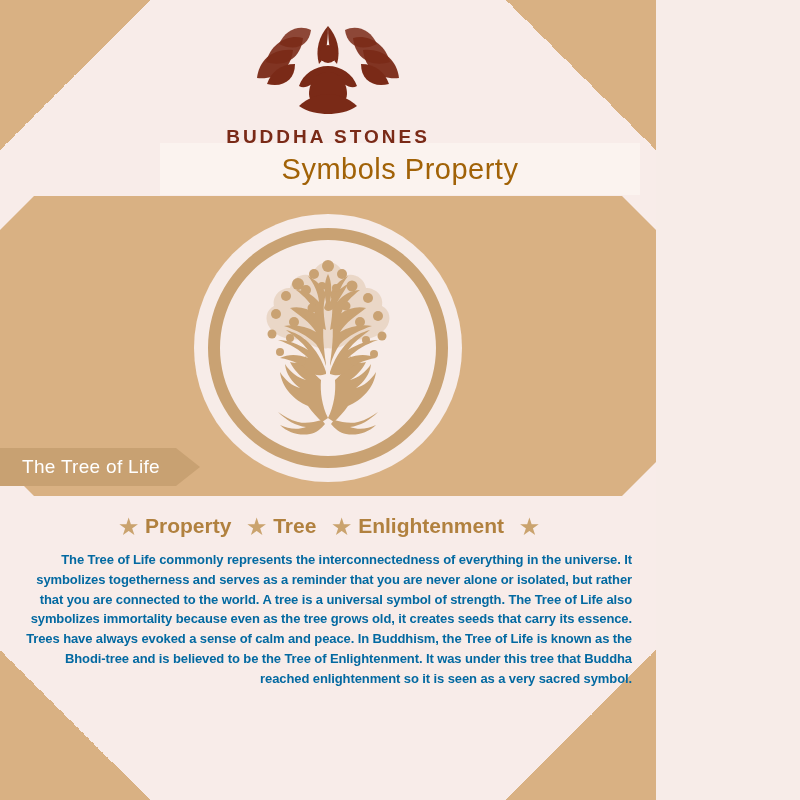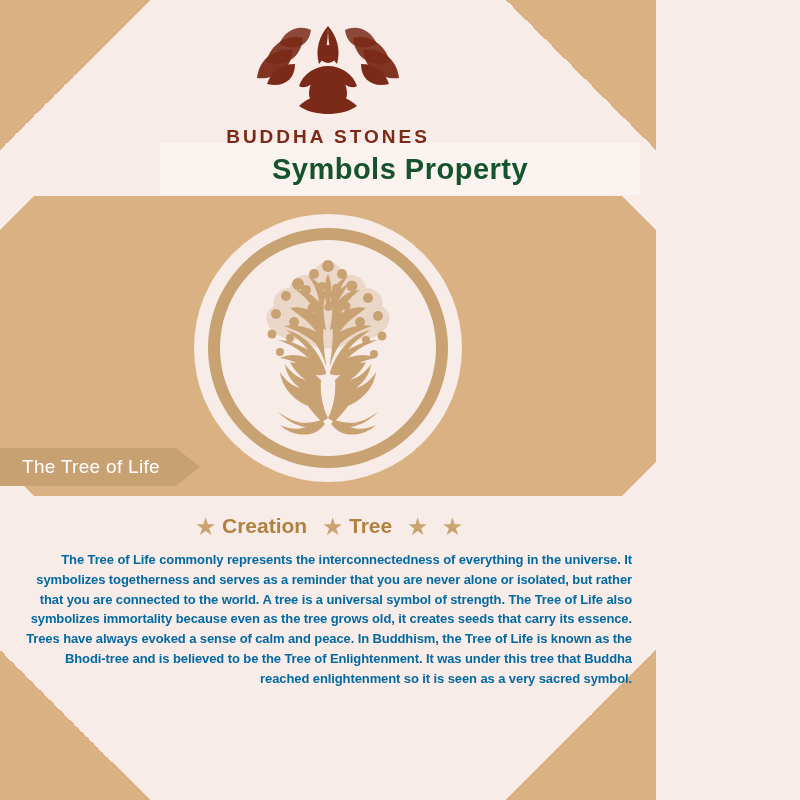--- a/index.html
+++ b/index.html
@@ -109,22 +109,22 @@
     top: 143px; left: 160px;
     width: 480px; height: 52px;
     background: #fbf3ef;
     z-index: 6;
     display: flex;
     align-items: center;
     justify-content: center;
   }
   .title-text {
     font-size: 29px;
-    font-weight: 700;
-    color: #14532d;
+    font-weight: 400;
+    color: #a16207;
     letter-spacing: 0.5px;
   }
 
   
   .hero {
     position: absolute;
     top: 214px; left: 0; right: 0;
     z-index: 4;
     display: flex;
     justify-content: center;
@@ -342,28 +342,29 @@
     <div class="ribbon-body">
       <span class="ribbon-label">The Tree of Life</span>
     </div>
     <div class="ribbon-tail"></div>
   </div>
 
   <div class="content">
     <div class="keywords">
       <div class="keyword">
         <span class="star">★</span>
-        <span>Creation</span>
+        <span>Property</span>
       </div>
       <div class="keyword">
         <span class="star">★</span>
         <span>Tree</span>
       </div>
       <div class="keyword">
         <span class="star">★</span>
+        <span>Enlightenment</span>
       </div>
       <div class="keyword">
         <span class="star">★</span>
       </div>
     </div>
 
     <p class="body-text">The Tree of Life commonly represents the interconnectedness of everything in the universe. It symbolizes togetherness and serves as a reminder that you are never alone or isolated, but rather that you are connected to the world. A tree is a universal symbol of strength. The Tree of Life also symbolizes immortality because even as the tree grows old, it creates seeds that carry its essence. Trees have always evoked a sense of calm and peace. In Buddhism, the Tree of Life is known as the Bhodi-tree and is believed to be the Tree of Enlightenment. It was under this tree that Buddha reached enlightenment so it is seen as a very sacred symbol.</p>
   </div>
 
 </div>

